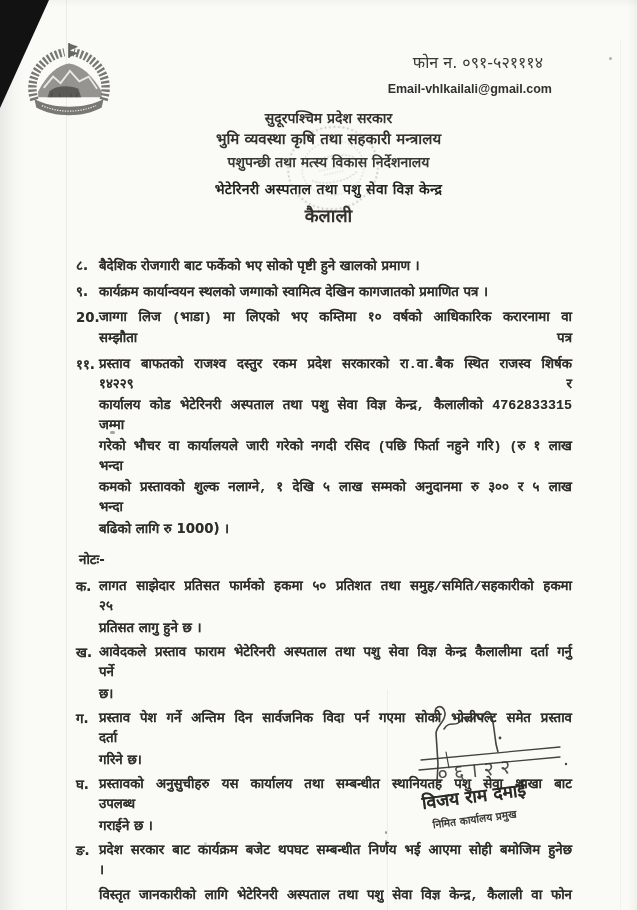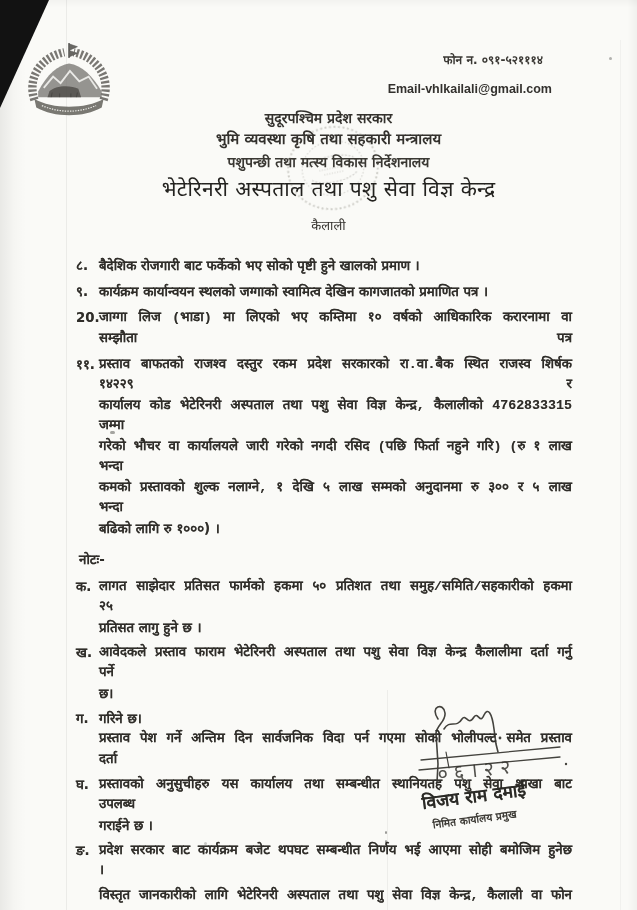--- a/index.html
+++ b/index.html
@@ -23,29 +23,29 @@
   .speck{position:absolute;background:#6a6a66;border-radius:50%;}
   .sp1{left:609px;top:57px;width:3px;height:3px;opacity:.5;}
   .sp2{left:385px;top:831px;width:2px;height:3px;opacity:.7;}
   .sp3{left:385px;top:840px;width:2px;height:3px;opacity:.7;}
   .sp4{left:204px;top:842px;width:3px;height:3px;opacity:.35;}
   .sp5{left:110px;top:431px;width:5px;height:3px;opacity:.6;border-radius:2px;}
 
   
   .emblem{position:absolute;left:22px;top:42px;width:94px;height:86px;
     filter:blur(0.4px);opacity:.88;}
-  .phone{position:absolute;top:51px;right:94px;font-size:12px;font-weight:700;color:#3a3834;}
+  .phone{position:absolute;top:51px;right:94px;font-size:16px;font-weight:400;color:#3a3834;}
   .email{position:absolute;top:82px;right:85px;font-size:12.5px;font-weight:600;color:#33312e;
     font-family:"Liberation Sans","DejaVu Sans",sans-serif;}
   .letterhead{position:absolute;left:60px;right:40px;top:108px;text-align:center;}
   .lh-gov{font-size:14px;font-weight:600;line-height:20px;color:#33312d;}
   .lh-min{font-size:15px;font-weight:600;line-height:23px;color:#33312d;}
   .lh-dir{font-size:14px;font-weight:600;line-height:23px;color:#3a3833;}
-  .lh-title{font-size:21px;font-weight:400;line-height:30px;letter-spacing:.3px;color:#23221f;}
-  .lh-district{font-size:13px;font-weight:400;line-height:20px;margin-top:12px;color:#33312d;}
+  .lh-title{font-size:14px;font-weight:700;line-height:30px;letter-spacing:.3px;color:#23221f;}
+  .lh-district{font-size:18px;font-weight:700;line-height:20px;margin-top:2px;color:#33312d;}
 
   .stamp{position:absolute;left:283px;top:118px;width:100px;height:100px;
     opacity:.30;filter:blur(.6px);transform:rotate(-12deg);}
 
   
   .doc-body{position:absolute;left:76px;top:256px;width:496px;
     font-size:13.3px;font-weight:600;color:#2f2d29;
     text-shadow:0 0 .5px rgba(47,45,41,.45);}
   .item{position:relative;padding-left:23px;margin-bottom:5.5px;}
   #notes .item{margin-bottom:4.5px;}
@@ -135,21 +135,21 @@
             <div class="ln j">जाग्गा लिज (भाडा) मा लिएको भए कम्तिमा १० वर्षको आधिकारिक करारनामा वा सम्झौता पत्र</div>
           </div>
         </div>
         <div class="item">
           <span class="label">११.</span>
           <div class="txt">
             <div class="ln j">प्रस्ताव बाफतको राजश्व दस्तुर रकम प्रदेश सरकारको रा.वा.बैक स्थित राजस्व शिर्षक १४२२९ र</div>
             <div class="ln j">कार्यालय कोड भेटेरिनरी अस्पताल तथा पशु सेवा विज्ञ केन्द्र, कैलालीको 4762833315 जम्मा</div>
             <div class="ln j">गरेको भौचर वा कार्यालयले जारी गरेको नगदी रसिद (पछि फिर्ता नहुने गरि) (रु १ लाख भन्दा</div>
             <div class="ln j">कमको प्रस्तावको शुल्क नलाग्ने, १ देखि ५ लाख सम्मको अनुदानमा रु ३०० र ५ लाख भन्दा</div>
-            <div class="ln">बढिको लागि रु १०००) ।</div>
+            <div class="ln">बढिको लागि रु 1000) ।</div>
           </div>
         </div>
       </div>
     <div class="note-label">नोटः-</div>
     <div id="notes">
         <div class="item">
           <span class="label">क.</span>
           <div class="txt">
             <div class="ln j">लागत साझेदार प्रतिसत फार्मको हकमा ५० प्रतिशत तथा समुह/समिति/सहकारीको हकमा २५</div>
             <div class="ln">प्रतिसत लागु हुने छ ।</div>
@@ -158,22 +158,22 @@
         <div class="item">
           <span class="label">ख.</span>
           <div class="txt">
             <div class="ln j">आवेदकले प्रस्ताव फाराम भेटेरिनरी अस्पताल तथा पशु सेवा विज्ञ केन्द्र कैलालीमा दर्ता गर्नु पर्ने</div>
             <div class="ln">छ।</div>
           </div>
         </div>
         <div class="item">
           <span class="label">ग.</span>
           <div class="txt">
+            <div class="ln j">प्रस्ताव पेश गर्ने अन्तिम दिन सार्वजनिक विदा पर्न गएमा सोको भोलीपल्ट समेत प्रस्ताव दर्ता</div>
             <div class="ln">गरिने छ।</div>
-            <div class="ln j">प्रस्ताव पेश गर्ने अन्तिम दिन सार्वजनिक विदा पर्न गएमा सोको भोलीपल्ट समेत प्रस्ताव दर्ता</div>
           </div>
         </div>
         <div class="item">
           <span class="label">घ.</span>
           <div class="txt">
             <div class="ln j">प्रस्तावको अनुसुचीहरु यस कार्यालय तथा सम्बन्धीत स्थानियतह पशु सेवा शाखा बाट उपलब्ध</div>
             <div class="ln">गराईने छ ।</div>
           </div>
         </div>
         <div class="item">

